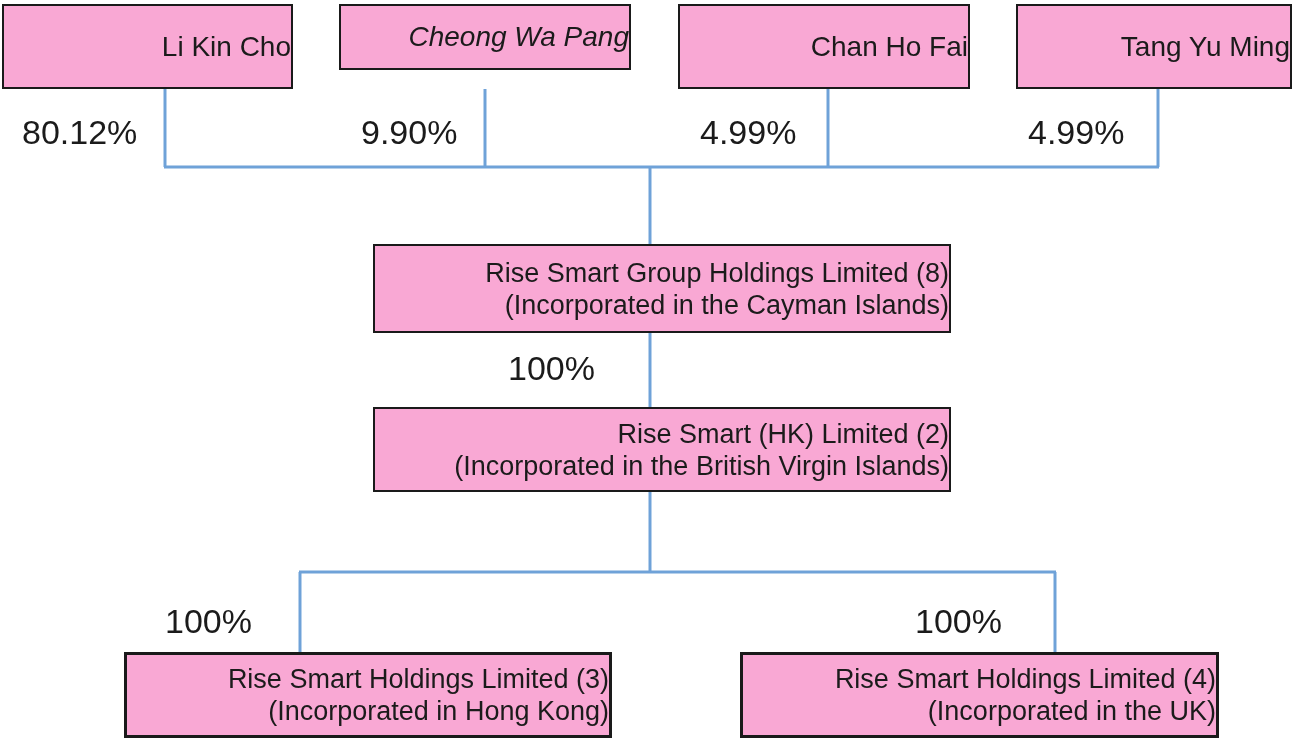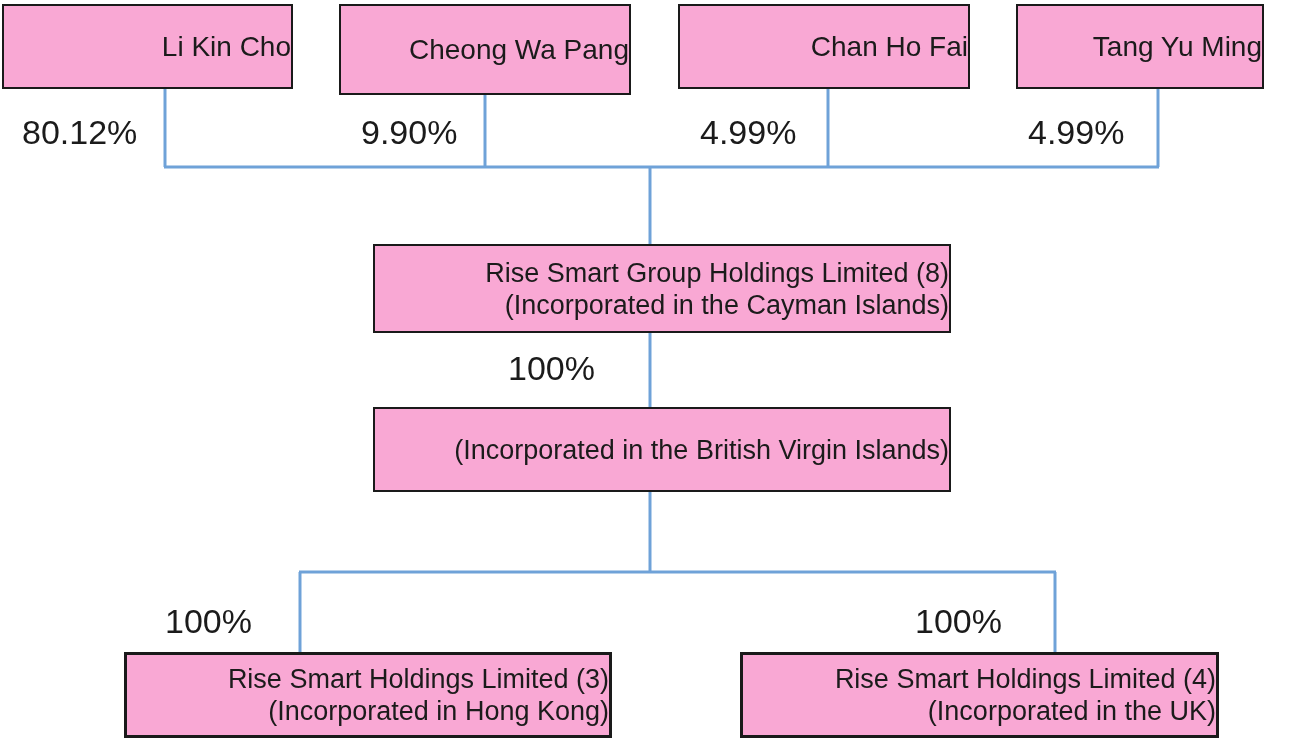--- a/index.html
+++ b/index.html
@@ -53,43 +53,44 @@
 
     <line x1="299" y1="572" x2="1056" y2="572"></line>
 
     <line x1="300" y1="572" x2="300" y2="654"></line>
     <line x1="1055" y1="572" x2="1055" y2="654"></line>
   </svg>
 
   <div class="box shareholder" style="left:2px;top:4px;width:291px;height:85px;">
     <span class="name">Li Kin Cho</span>
   </div>
-  <div class="box shareholder" style="left:339px;top:4px;width:292px;height:91px;">
+  <div class="box shareholder" style="left:339px;top:4px;width:292px;height:66px;font-style:italic;">
     <span class="name">Cheong Wa Pang</span>
   </div>
   <div class="box shareholder" style="left:678px;top:4px;width:292px;height:85px;">
     <span class="name">Chan Ho Fai</span>
   </div>
-  <div class="box shareholder" style="left:1016px;top:4px;width:248px;height:85px;">
+  <div class="box shareholder" style="left:1016px;top:4px;width:276px;height:85px;">
     <span class="name">Tang Yu Ming</span>
   </div>
 
   <span class="pct" style="left:22px;top:118px;">80.12%</span>
   <span class="pct" style="left:361px;top:118px;">9.90%</span>
   <span class="pct" style="left:700px;top:118px;">4.99%</span>
   <span class="pct" style="left:1028px;top:118px;">4.99%</span>
 
   <div class="box" style="left:373px;top:244px;width:578px;height:89px;">
     <span class="name">Rise Smart Group Holdings Limited (8)</span>
     <span class="inc">(Incorporated in the Cayman Islands)</span>
   </div>
 
   <span class="pct" style="left:508px;top:354px;">100%</span>
 
   <div class="box" style="left:373px;top:407px;width:578px;height:85px;">
+    <span class="name">Rise Smart (HK) Limited (2)</span>
     <span class="inc">(Incorporated in the British Virgin Islands)</span>
   </div>
 
   <span class="pct" style="left:165px;top:607px;">100%</span>
   <span class="pct" style="left:915px;top:607px;">100%</span>
 
   <div class="box thick" style="left:124px;top:652px;width:488px;height:86px;">
     <span class="name">Rise Smart Holdings Limited (3)</span>
     <span class="inc">(Incorporated in Hong Kong)</span>
   </div>

